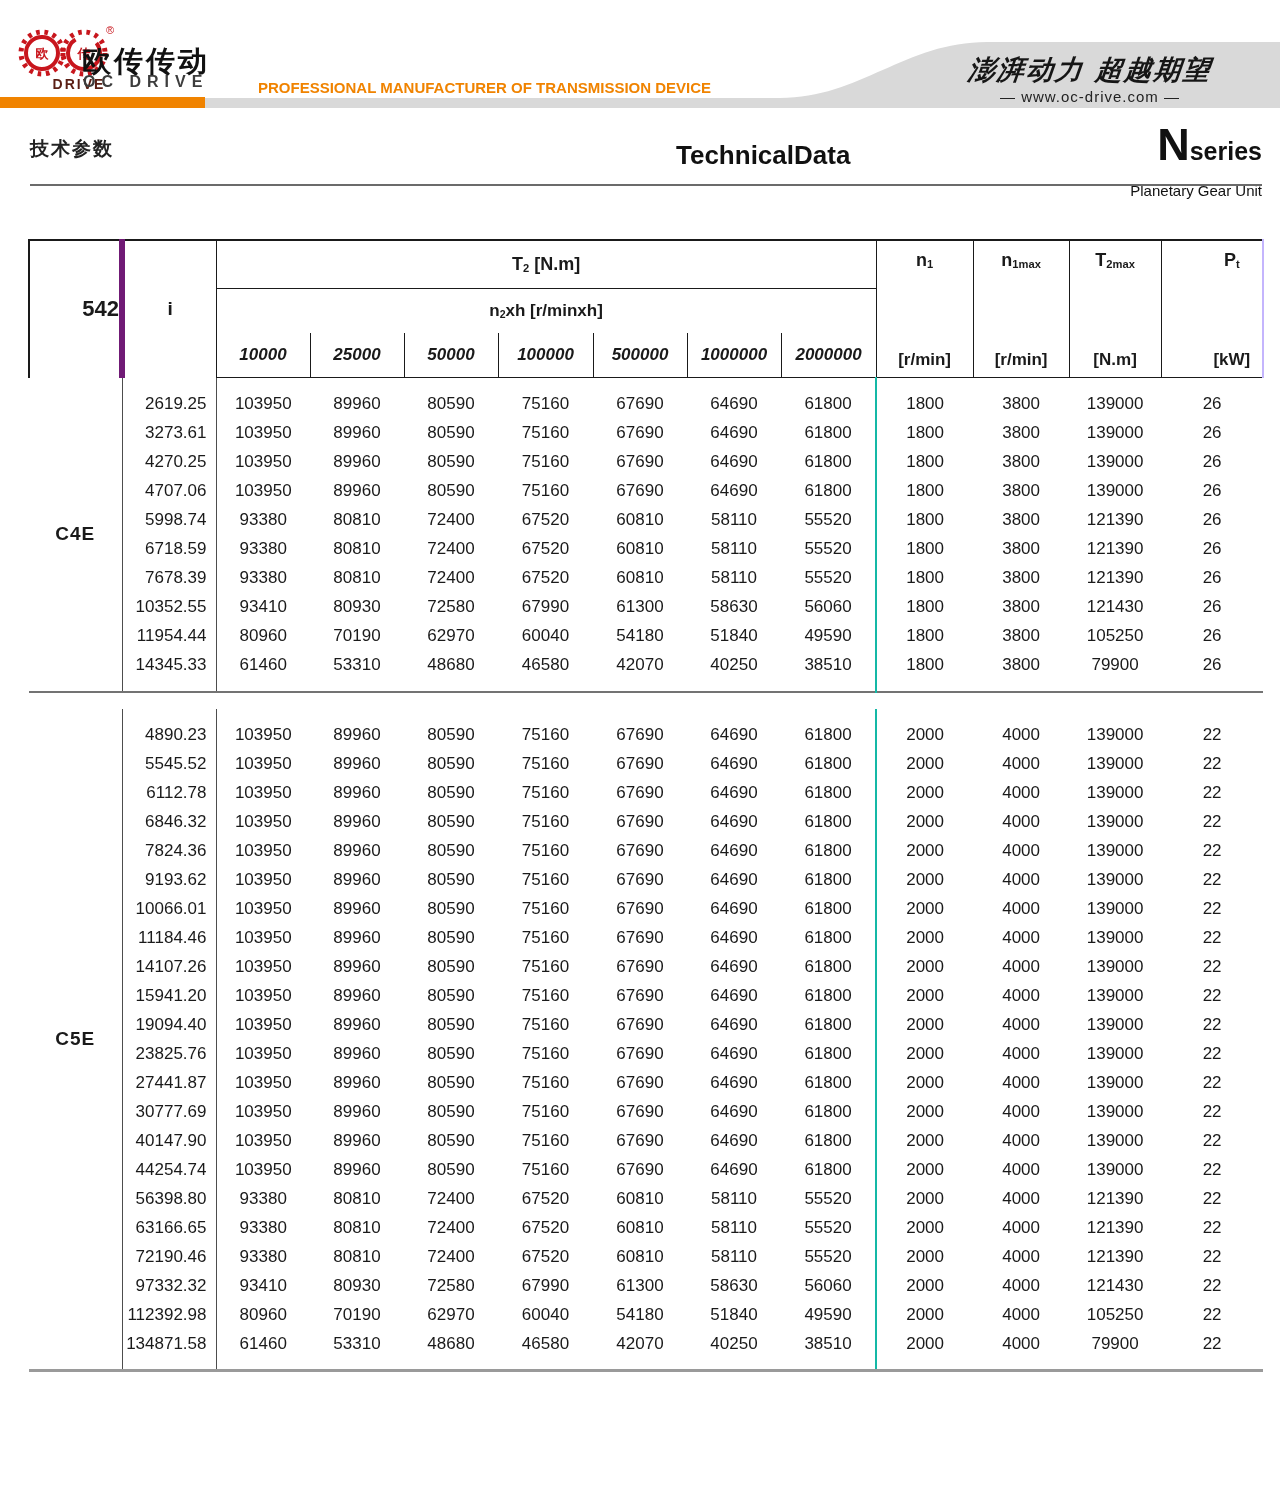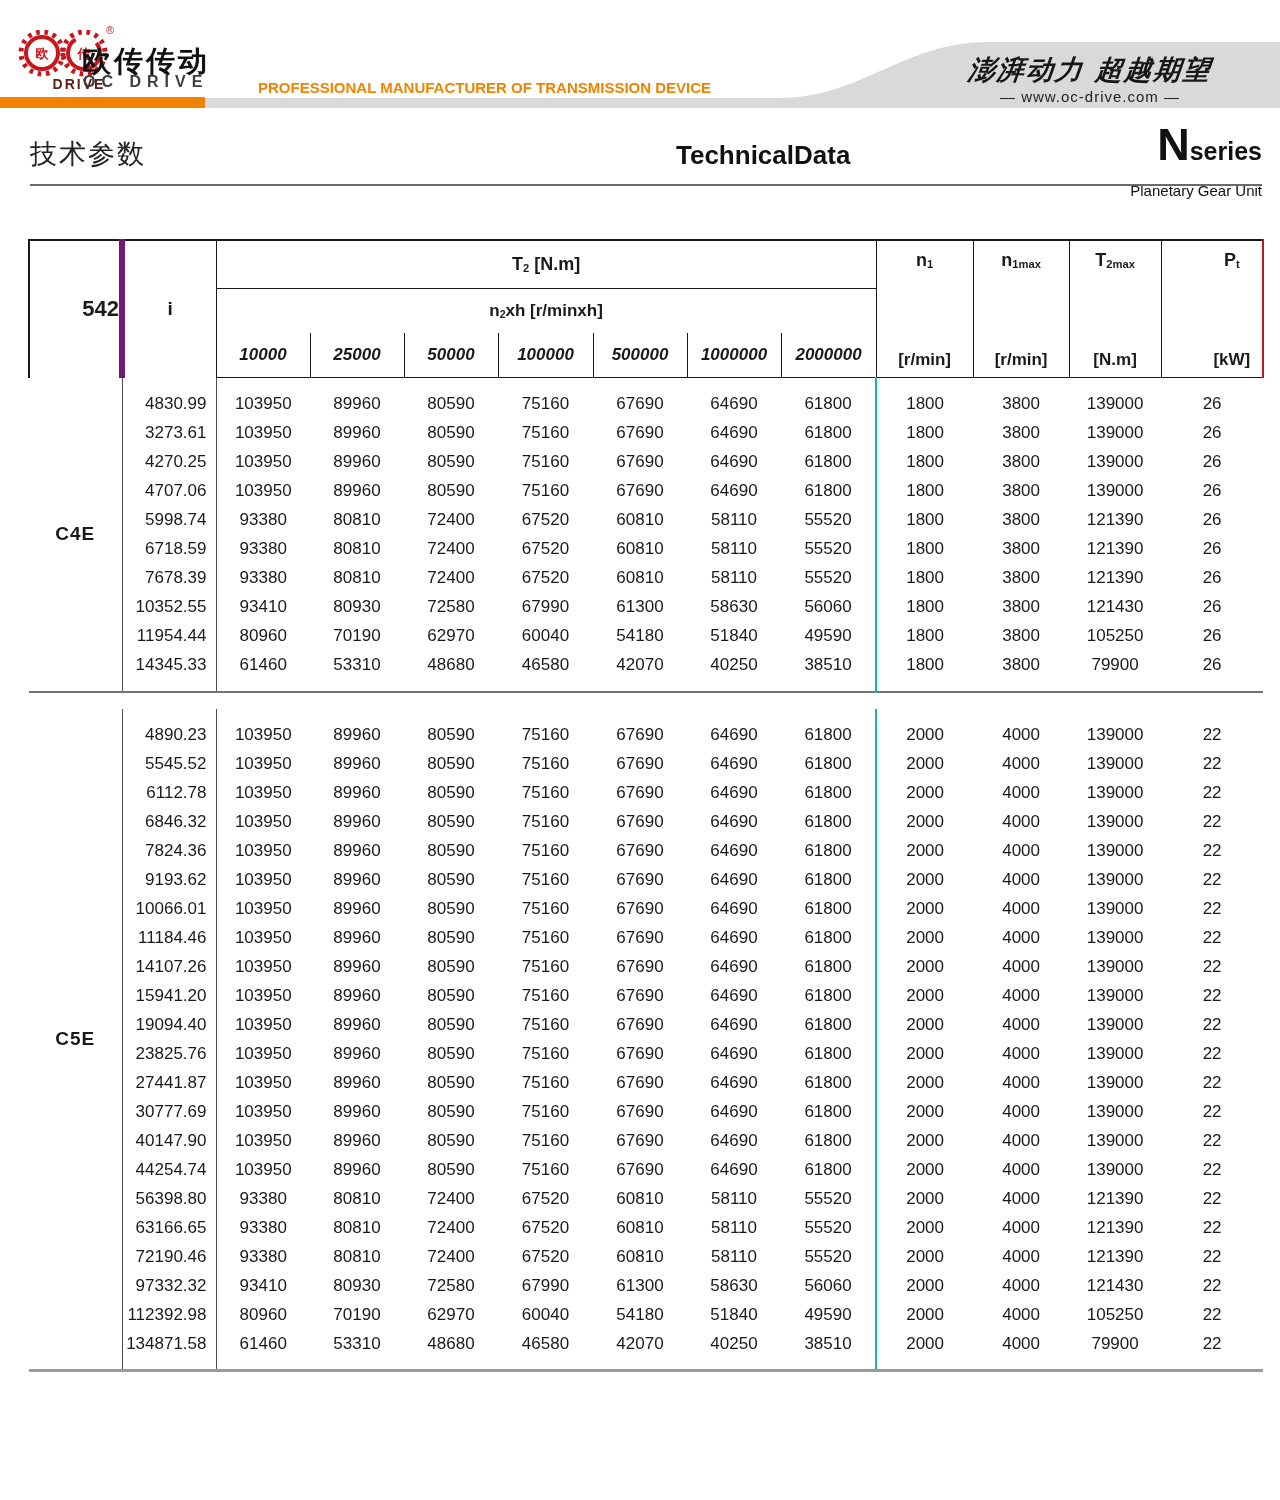--- a/index.html
+++ b/index.html
@@ -21,21 +21,21 @@
   .tagline-en{position:absolute;left:258px;top:79px;font-size:15px;font-weight:bold;color:#f08300;}
   .bar-orange{position:absolute;left:0;top:97px;width:205px;height:11px;background:#f08300;}
   .swoosh{position:absolute;left:205px;top:42px;}
   .slogan{position:absolute;left:940px;top:52px;width:300px;text-align:center;
           font-family:"DejaVu Serif",serif;font-style:italic;font-weight:bold;
           font-size:27px;letter-spacing:2px;color:#161616;transform:skewX(-6deg);}
   .website{position:absolute;left:940px;top:88px;width:300px;text-align:center;
            font-size:15px;color:#222;letter-spacing:1px;}
 
   
-  .title-cn{position:absolute;left:30px;top:136px;font-size:27px;font-weight:400;color:#222;letter-spacing:2px;}
+  .title-cn{position:absolute;left:30px;top:136px;font-size:19px;font-weight:700;color:#222;letter-spacing:2px;}
   .title-en{position:absolute;left:676px;top:140px;font-size:26px;font-weight:bold;color:#111;}
   .series{position:absolute;right:18px;top:122px;text-align:right;color:#111;line-height:1;}
   .series .n{font-size:45px;font-weight:bold;}
   .series .w{font-size:25px;font-weight:bold;}
   .series .sub{font-size:15px;margin-top:16px;font-weight:normal;}
   .title-rule{position:absolute;left:30px;top:184px;width:1232px;height:2px;background:#6b6b6b;}
 
   
   table{position:absolute;left:28px;top:239px;width:1234px;border-collapse:collapse;table-layout:fixed;
         border-top:2px solid #1a1a1a;border-bottom:3px solid #9a9a9a;}
@@ -44,21 +44,21 @@
   thead tr:nth-child(1){height:48px;}
   thead tr:nth-child(2){height:44px;}
   thead tr:nth-child(3){height:44px;font-style:italic;}
   td.model{border-left:2px solid #1a1a1a;border-right:6px solid #701a75;text-align:right;font-size:22px;}
   td.ihead{border-right:1px solid #1a1a1a;text-align:center;font-size:19px;}
   td.t2h{border-bottom:1px solid #1a1a1a;text-align:center;font-size:18px;}
   td.n2h{text-align:center;font-size:17px;}
   td.sp{text-align:center;border-bottom:1px solid #1a1a1a;font-size:17px;}
   td.sp + td.sp{border-left:1px solid #1a1a1a;}
   td.rc{border-left:1px solid #1a1a1a;border-bottom:1px solid #1a1a1a;vertical-align:top;}
-  td.rc.last{border-right:2px solid #b91c1c;padding-left:40px;}
+  td.rc.last{border-right:2px solid #c4b5fd;padding-left:40px;}
   .rc-in{height:120px;padding:9px 0 7px 0;display:flex;flex-direction:column;
          justify-content:space-between;align-items:center;}
   .rc-lab{font-size:18px;}
   .rc-unit{font-size:17px;}
   sub{font-size:0.62em;vertical-align:-0.18em;}
 
   tbody.sec tr{height:29px;}
   tbody.sec tr.spacer{height:12px;}
   td.col-i{text-align:right;padding-right:9px;border-left:1px solid #4d4d4d;border-right:1px solid #4d4d4d;}
   td.col-n1{text-align:center;border-left:2px solid #14b8a6;}
@@ -172,21 +172,21 @@
         <td class="val"></td>
         <td class="val"></td>
         <td class="val"></td>
         <td class="val"></td>
         <td class="col-n1"></td>
         <td class="val"></td>
         <td class="val"></td>
         <td class="val"></td>
       </tr>
       <tr>
-        <td class="col-i">4830.99</td>
+        <td class="col-i">2619.25</td>
         <td class="val">103950</td>
         <td class="val">89960</td>
         <td class="val">80590</td>
         <td class="val">75160</td>
         <td class="val">67690</td>
         <td class="val">64690</td>
         <td class="val">61800</td>
         <td class="col-n1">1800</td>
         <td class="val">3800</td>
         <td class="val">139000</td>

